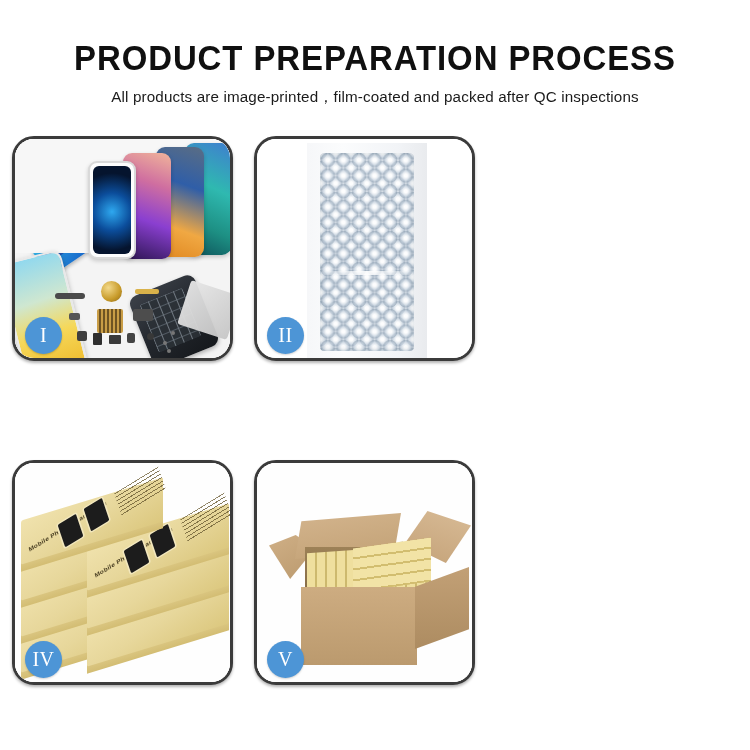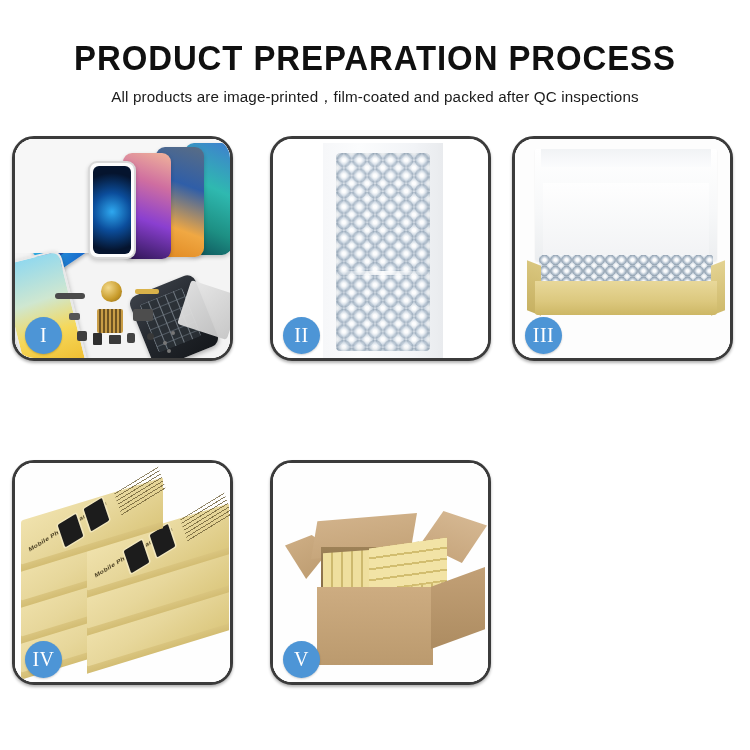--- a/index.html
+++ b/index.html
@@ -50,21 +50,21 @@
     top:0;
     width:221px;height:225px;
     border:3px solid #3b3b3b;
     border-radius:22px;
     background:#ffffff;
     box-sizing:border-box;
     box-shadow:0 2px 3px rgba(0,0,0,.30);
     overflow:visible;
   }
   .panel.c1{left:12px;}
-  .panel.c2{left:270px;}
+  .panel.c2{left:254px;}
   .panel.c3{left:512px;}
   .panel .clip{
     position:absolute;inset:0;
     border-radius:19px;
     overflow:hidden;
     background:#fff;
   }
 
   
   .badge{
@@ -361,33 +361,20 @@
       <div class="panel c2">
         <div class="clip">
           <div class="p2-wrap">
             <div class="p2-bub"></div>
             <div class="p2-seam"></div>
           </div>
         </div>
         <div class="badge">II</div>
       </div>
 
-      <div class="panel c3">
-        <div class="clip">
-          <div class="p3">
-            <div class="p3-lid"></div>
-            <div class="p3-foam"></div>
-            <div class="p3-inner"></div>
-            <div class="p3-left"></div>
-            <div class="p3-right"></div>
-            <div class="p3-front"></div>
-          </div>
-        </div>
-        <div class="badge">III</div>
-      </div>
 
     </div>
 
     <div class="row">
 
       <div class="panel c1">
         <div class="clip">
           <div class="p4">
 
             <div class="bx b7">

